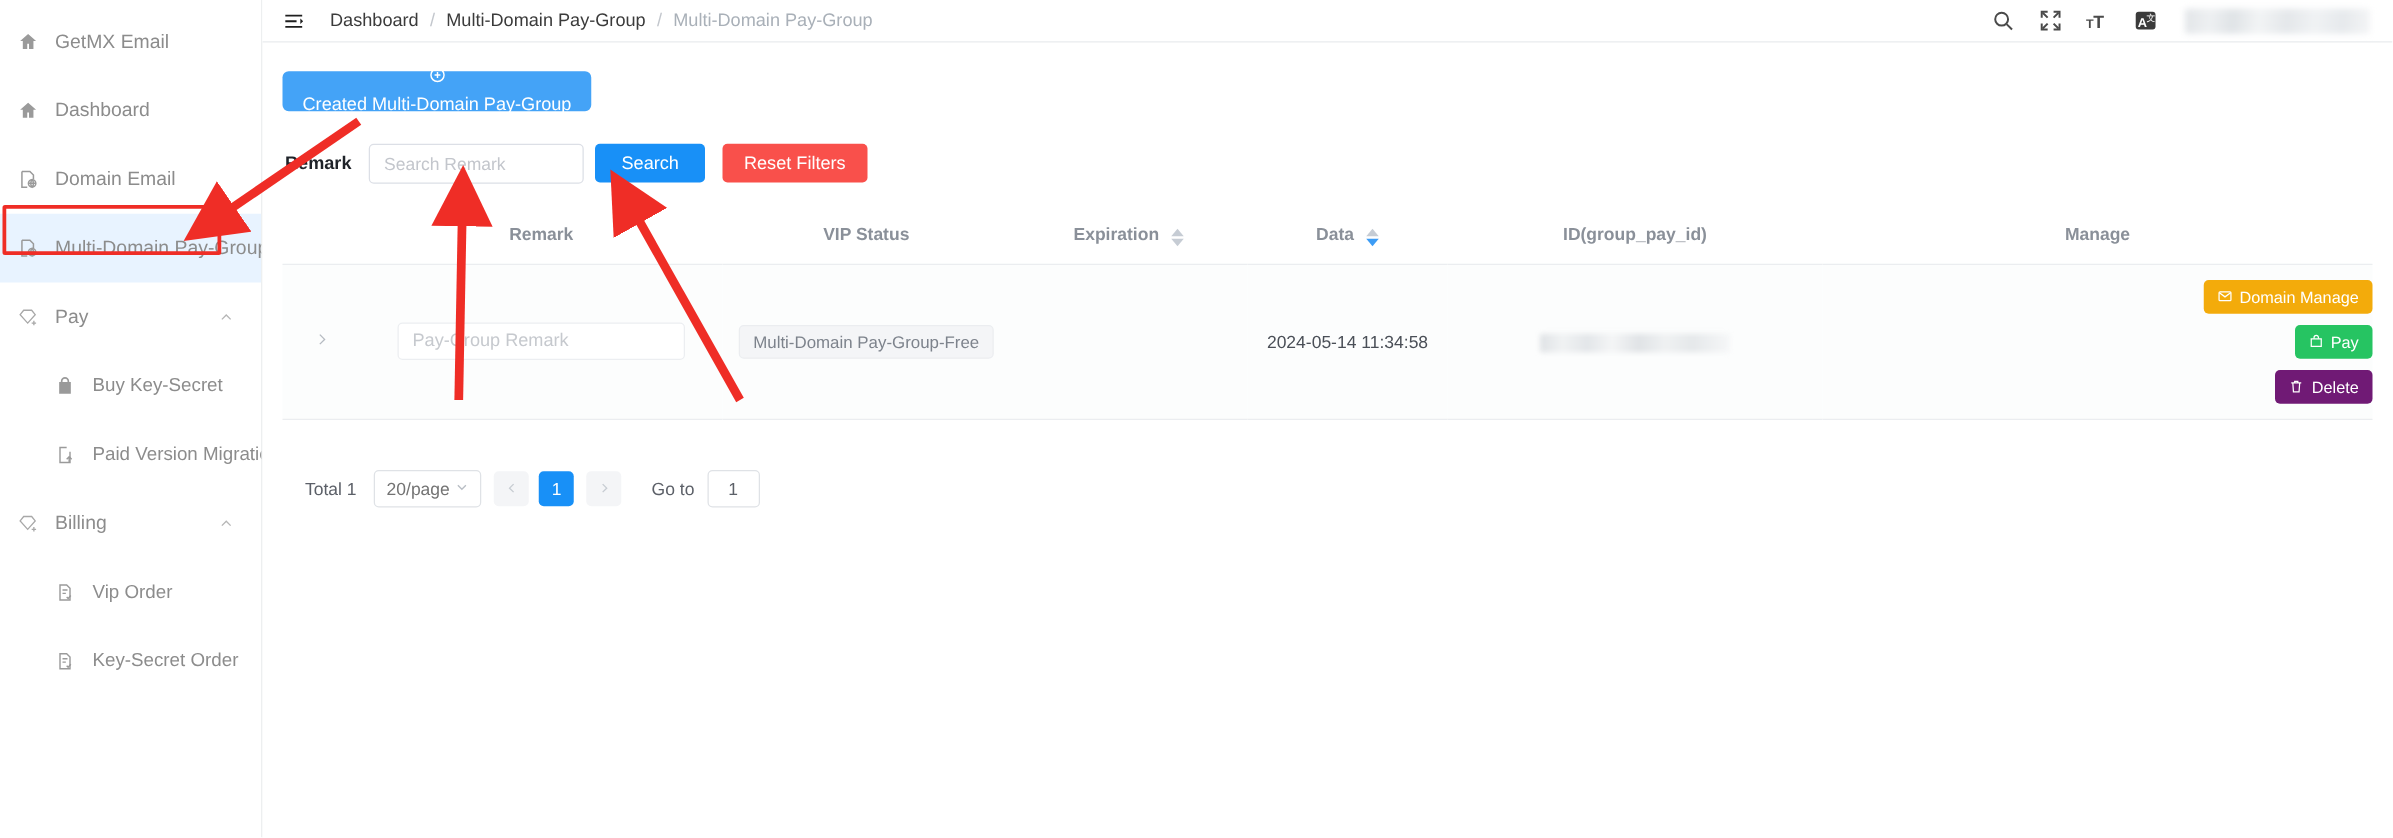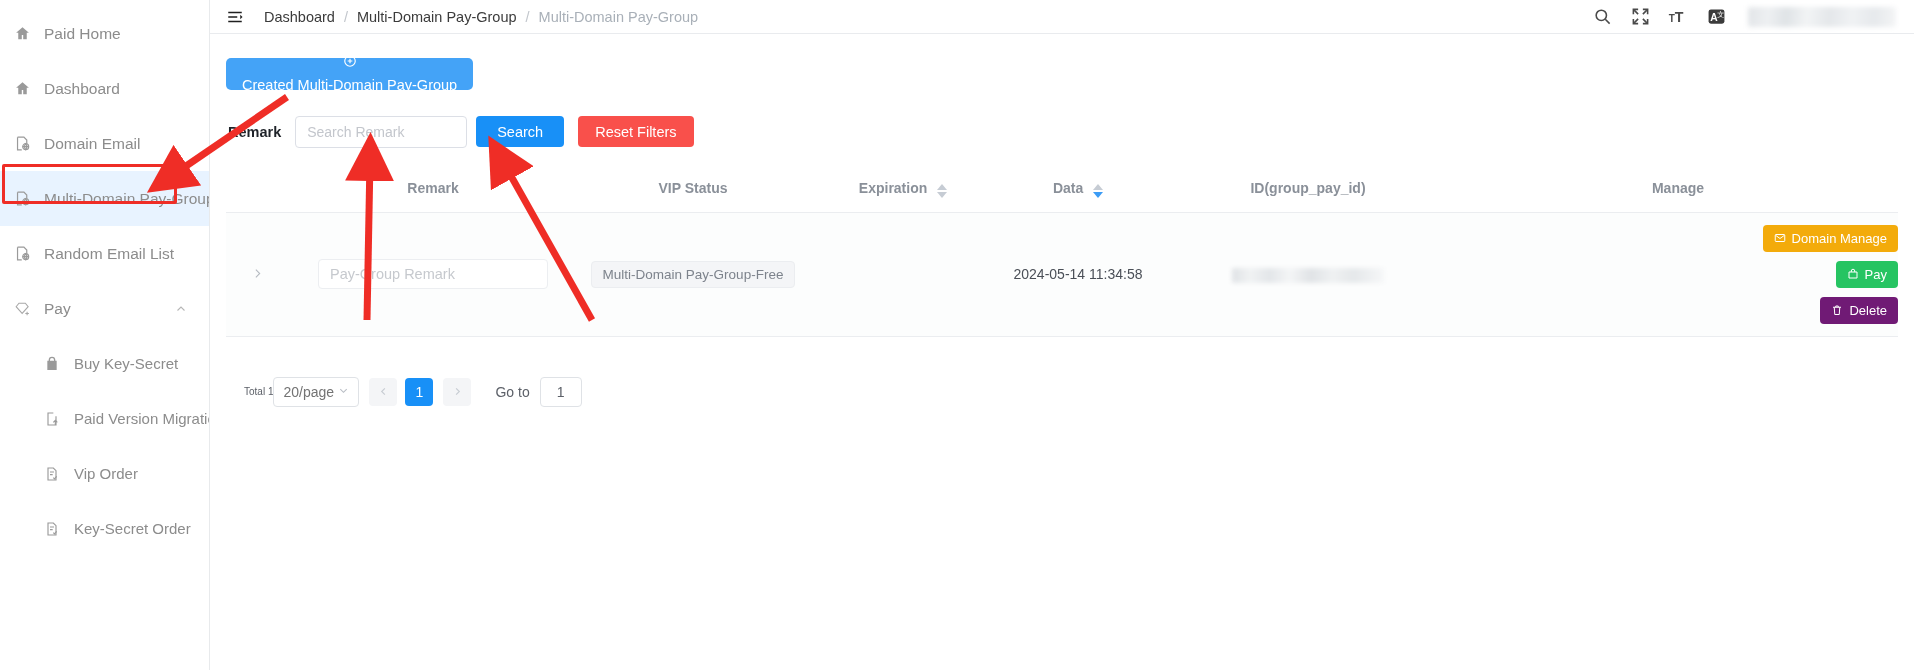--- a/index.html
+++ b/index.html
@@ -160,21 +160,21 @@
   }
   .actions { display: flex; align-items: flex-end; justify-content: center; gap: 9px; flex-direction: column; }
   .btn-act { height: 27px; padding: 0 11px; font-size: 13px; color: #fff; gap: 6px; border-radius: 4px; }
   .btn-domain { background: #f3ab0b; }
   .btn-pay { background: #26c462; }
   .btn-del { background: #701a75; }
   .btn-act svg { display:block; }
 
   
   .pagination { display: flex; align-items: center; margin-top: 40px; padding-left: 18px; gap: 0; }
-  .pg-total { font-size: 10px; color: #5c6068; }
+  .pg-total { font-size: 14px; color: #5c6068; margin-right: 14px; }
   .pg-select {
     width: 86px; height: 30px;
     border: 1px solid #dfe2e6; border-radius: 4px;
     display: flex; align-items: center; justify-content: space-between;
     padding: 0 9px; font-size: 14px; color: #737373;
     background: #fff; cursor: pointer;
   }
   .pg-select .chev { color: #b9bec5; font-size: 11px; }
   .pg-btn {
     width: 28px; height: 28px; margin-left: 10px;
@@ -206,21 +206,21 @@
 <div class="app">
 
   <nav class="sidebar">
 
     <div class="menu-item">
       <span class="mi-icon">
         <svg width="17" height="17" viewBox="0 0 24 24" fill="#9a9a9a">
             <path d="M12 3 3 11h3v9h5v-6h2v6h5v-9h3z"></path>
           </svg>
       </span>
-      <span class="mi-label">Paid Home</span>
+      <span class="mi-label">GetMX Email</span>
     </div>
 
     <div class="menu-item">
       <span class="mi-icon">
         <svg width="17" height="17" viewBox="0 0 24 24" fill="#9a9a9a">
             <path d="M12 3 3 11h3v9h5v-6h2v6h5v-9h3z"></path>
           </svg>
       </span>
       <span class="mi-label">Dashboard</span>
     </div>
@@ -242,31 +242,20 @@
         <svg width="17" height="17" viewBox="0 0 24 24" fill="none" stroke="#9a9a9a" stroke-width="1.7">
           <path d="M5 3h9l4 4v5"></path>
             <path d="M5 3v18h6"></path>
           <circle cx="16.5" cy="16.5" r="4.2"></circle>
             <path d="M12.3 16.5h8.4M16.5 12.3c1.9 2.4 1.9 6 0 8.4-1.9-2.4-1.9-6 0-8.4z"></path>
         </svg>
       </span>
       <span class="mi-label">Multi-Domain Pay-Group</span>
     </div>
 
-    <div class="menu-item">
-      <span class="mi-icon">
-        <svg width="17" height="17" viewBox="0 0 24 24" fill="none" stroke="#9a9a9a" stroke-width="1.7">
-          <path d="M5 3h9l4 4v5"></path>
-            <path d="M5 3v18h6"></path>
-          <circle cx="16.5" cy="16.5" r="4.2"></circle>
-            <path d="M12.3 16.5h8.4M16.5 12.3c1.9 2.4 1.9 6 0 8.4-1.9-2.4-1.9-6 0-8.4z"></path>
-        </svg>
-      </span>
-      <span class="mi-label">Random Email List</span>
-    </div>
 
     <div class="menu-item">
       <span class="mi-icon">
         <svg width="17" height="17" viewBox="0 0 24 24" fill="none" stroke="#a8a8a8" stroke-width="1.5">
           <path d="M3 9.5 7 4.5h9l4 5-8.5 9.5z"></path>
             <path d="M18.5 16.5v5M16 19h5"></path>
         </svg>
       </span>
       <span class="mi-label">Pay</span>
       <span class="caret">
@@ -289,20 +278,34 @@
     <div class="menu-item sub">
       <span class="mi-icon">
         <svg width="16" height="16" viewBox="0 0 24 24" fill="none" stroke="#9a9a9a" stroke-width="1.7">
           <path d="M14 3H6v18h12V8"></path>
             <path d="M17 21v-7M14 17l3-3 3 3"></path>
         </svg>
       </span>
       <span class="mi-label">Paid Version Migration</span>
     </div>
 
+    <div class="menu-item">
+      <span class="mi-icon">
+        <svg width="17" height="17" viewBox="0 0 24 24" fill="none" stroke="#a8a8a8" stroke-width="1.5">
+          <path d="M3 9.5 7 4.5h9l4 5-8.5 9.5z"></path>
+            <path d="M18.5 16.5v5M16 19h5"></path>
+        </svg>
+      </span>
+      <span class="mi-label">Billing</span>
+      <span class="caret">
+        <svg width="12" height="12" viewBox="0 0 24 24" fill="none" stroke="#b6b6b6" stroke-width="2.2">
+            <path d="M5 15l7-7 7 7"></path>
+          </svg>
+      </span>
+    </div>
 
     <div class="menu-item sub">
       <span class="mi-icon">
         <svg width="16" height="16" viewBox="0 0 24 24" fill="none" stroke="#9a9a9a" stroke-width="1.7">
           <path d="M6 3h8l4 4v14H6z"></path>
             <path d="M9 9h6M9 13h4"></path>
             <path d="M14 17.5l1.8 1.8 3.2-3.6"></path>
         </svg>
       </span>
       <span class="mi-label">Vip Order</span>

